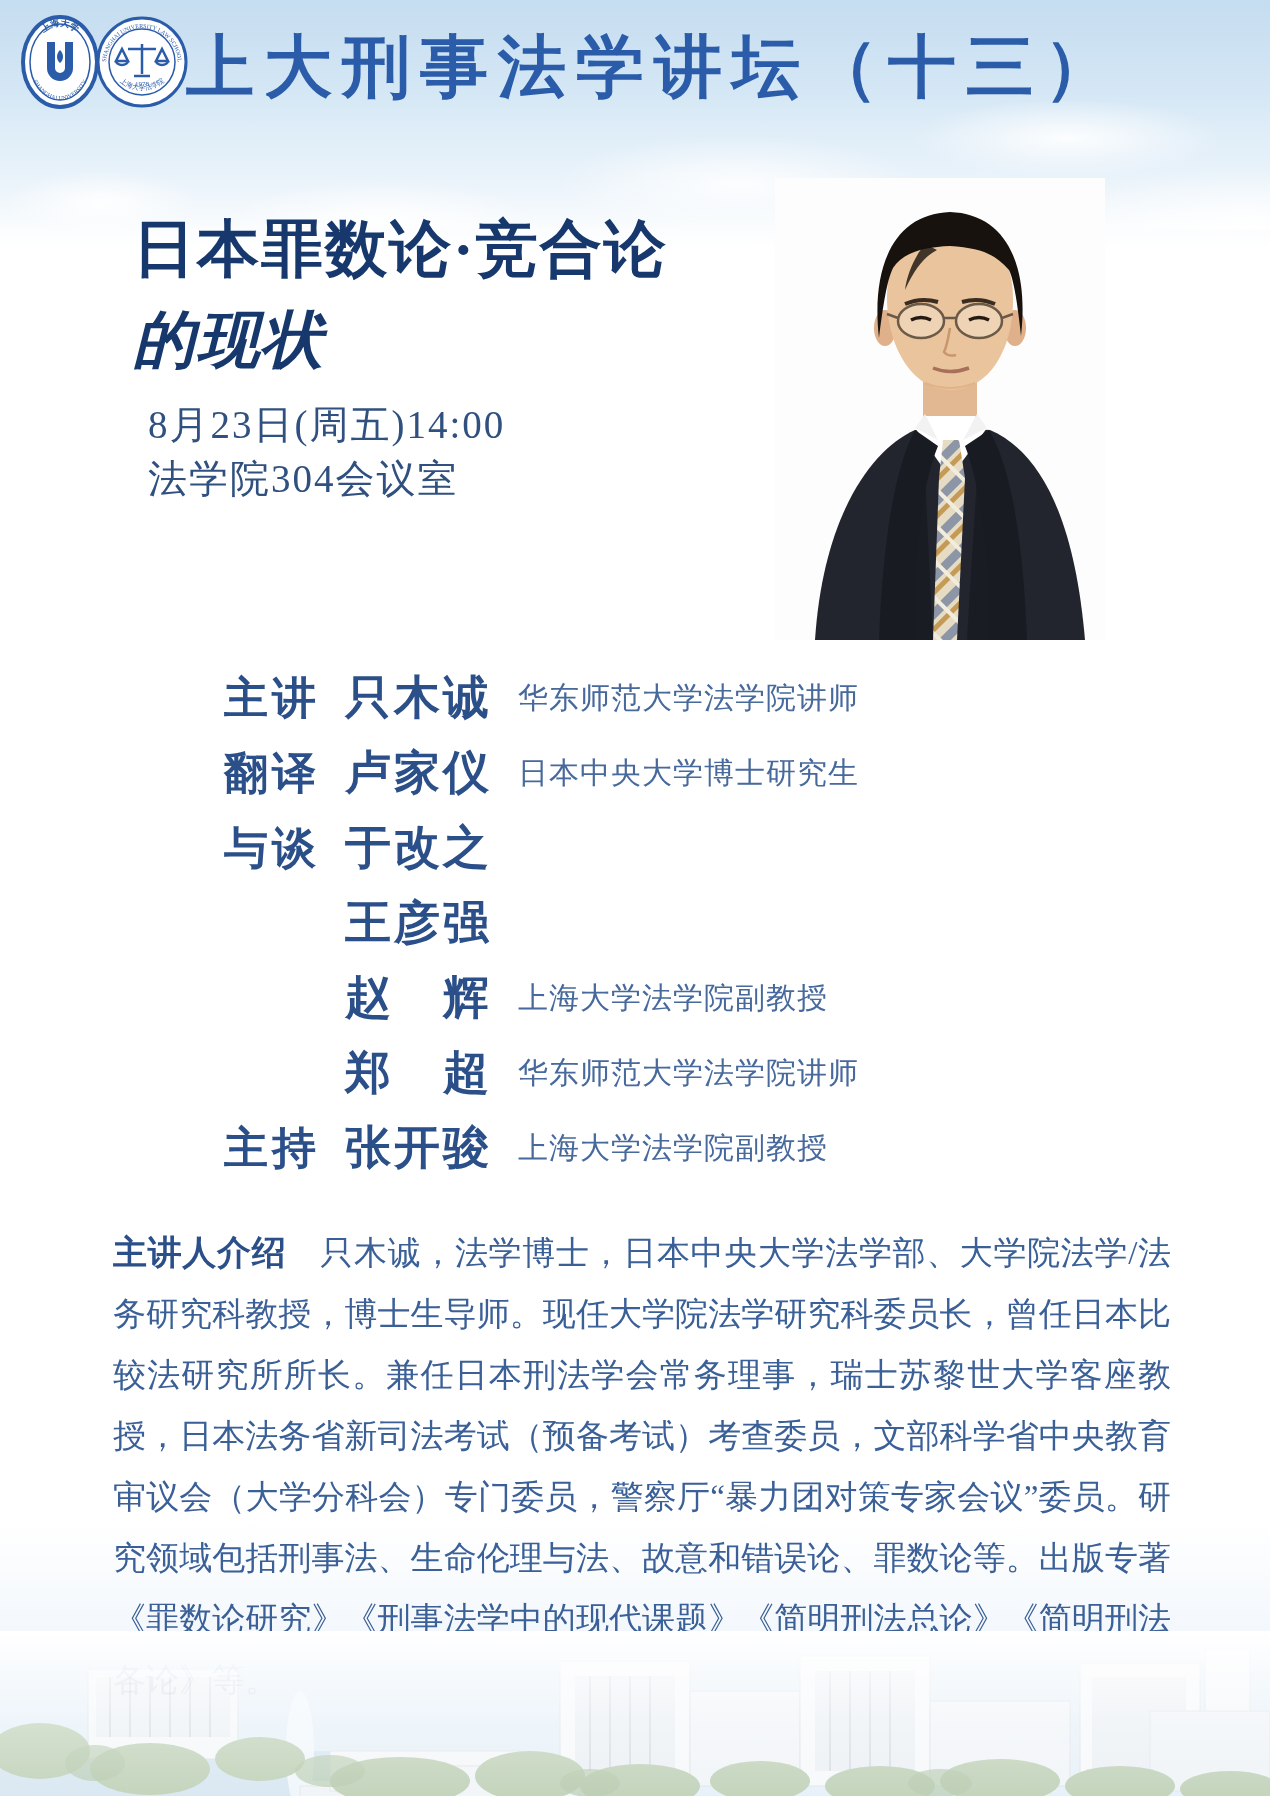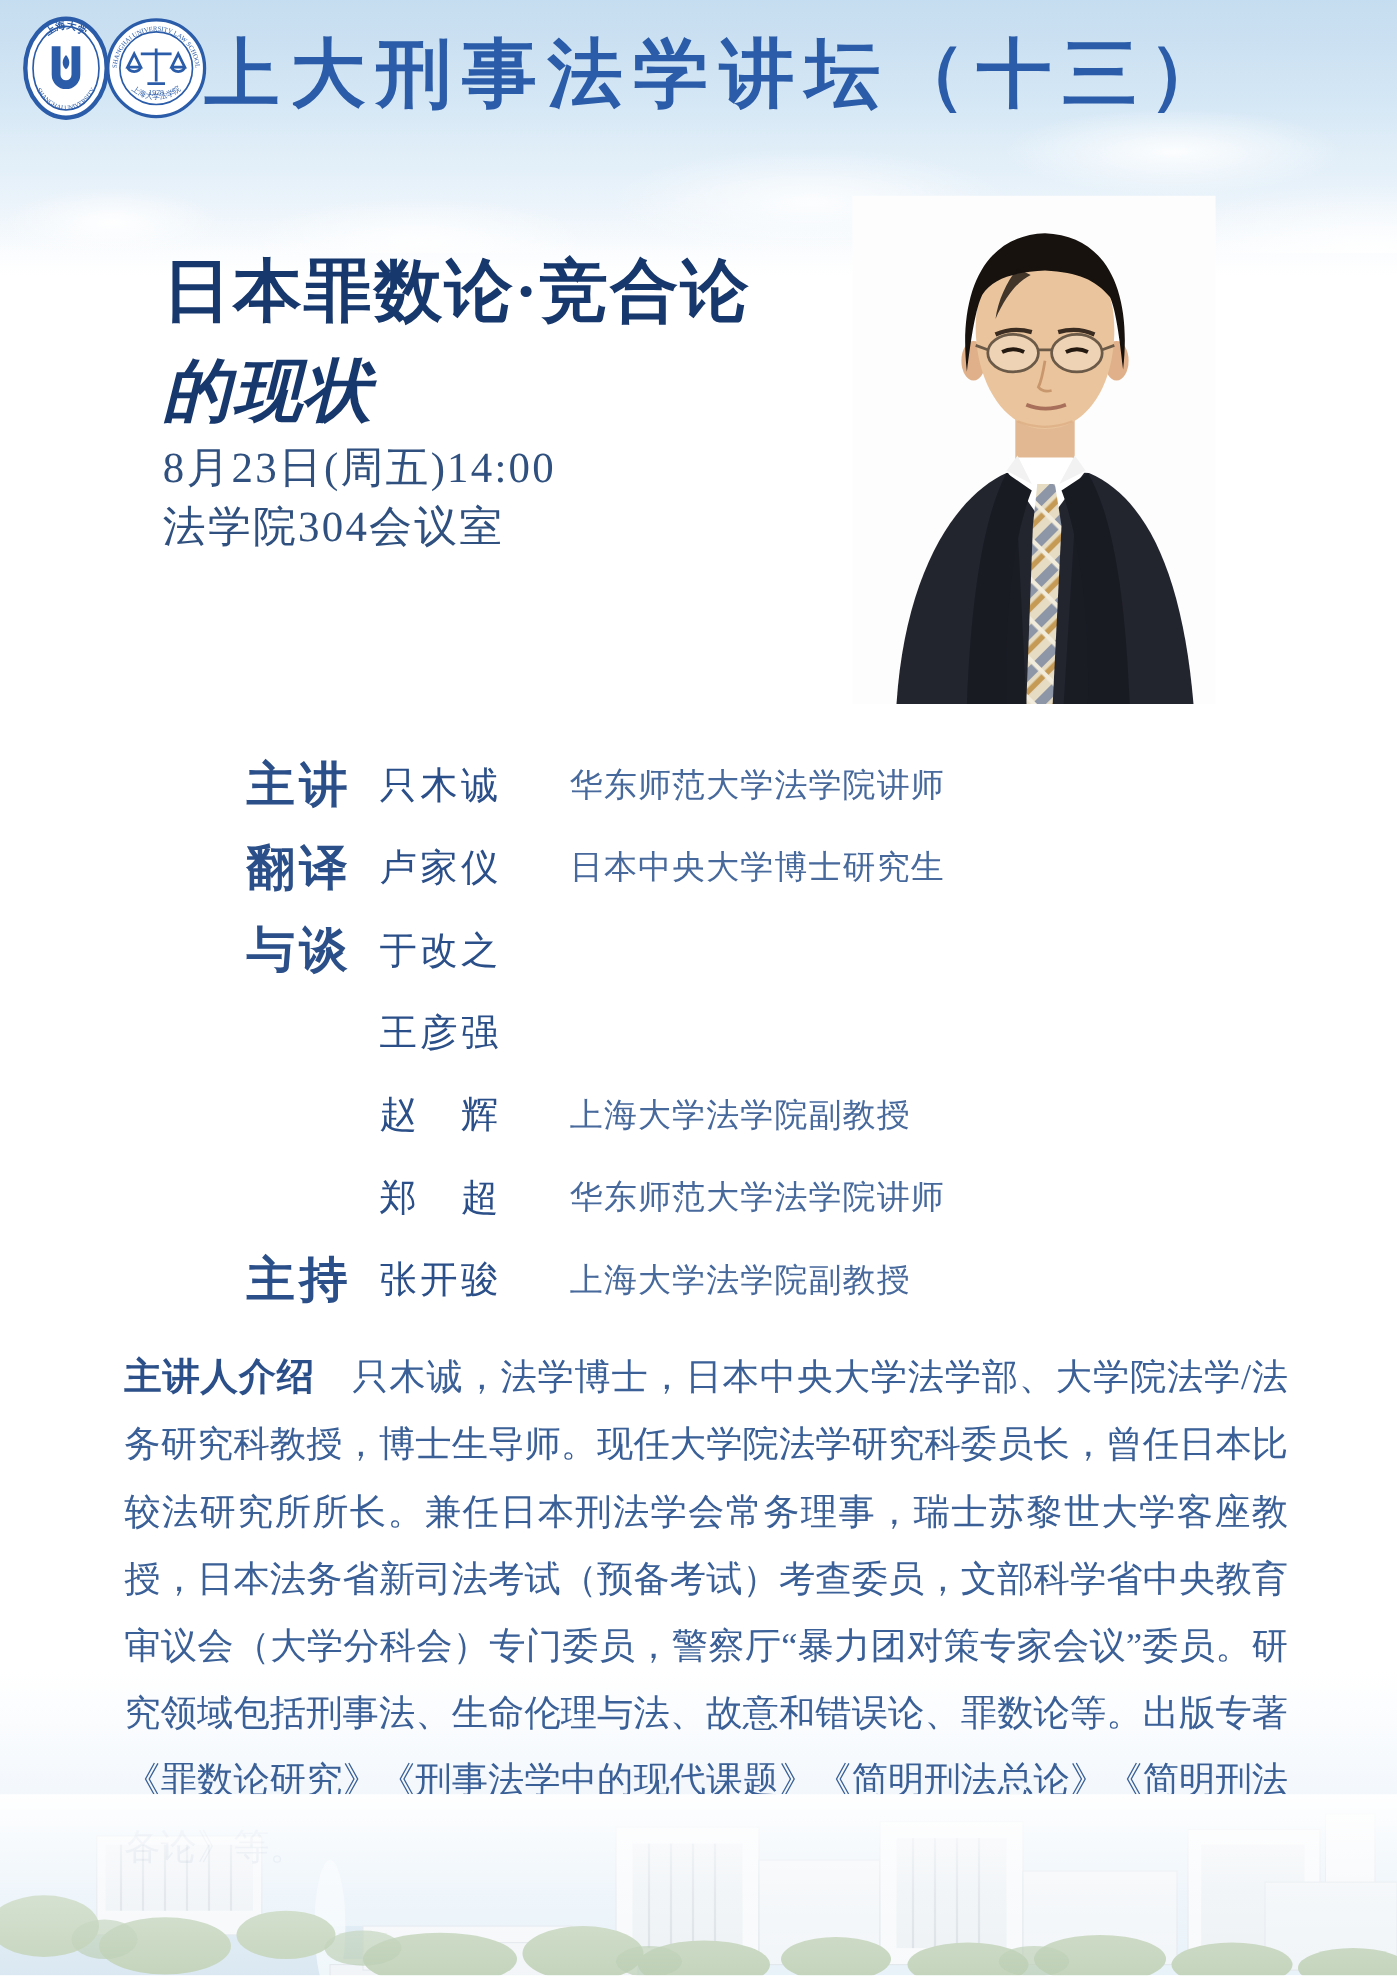--- a/index.html
+++ b/index.html
@@ -28,48 +28,48 @@
   .logo-univ{left:20px;}
   .logo-law{left:96px;}
   .forum-title{
     position:absolute;left:186px;top:22px;margin:0;
     font-size:68px;font-weight:700;letter-spacing:10px;
     color:#2b5ca9;white-space:nowrap;
     font-family:"Liberation Serif","DejaVu Serif",serif;
   }
   
   .lec-title{
-    position:absolute;left:133px;margin:15px;
+    position:absolute;left:133px;margin:0;
     font-size:62px;font-weight:700;color:#17386d;letter-spacing:2px;
     font-family:"Liberation Serif","DejaVu Serif",serif;white-space:nowrap;
   }
   .lec-title.l1{top:207px;}
   .lec-title.l2{top:298px;font-style:italic;}
   .lec-meta{
     position:absolute;left:148px;margin:0;
     font-size:39px;color:#30517f;letter-spacing:2px;white-space:nowrap;
     font-family:"Liberation Serif","DejaVu Serif",serif;
   }
   .lec-datetime{top:398px;}
   .lec-venue{top:452px;}
   
   .photo{
     position:absolute;left:775px;top:178px;width:330px;height:462px;
     background:#fdfdfd;overflow:hidden;
   }
   
-  .participants{position:absolute;left:0;top:676px;width:1005px;}
+  .participants{position:absolute;left:0;top:660px;width:1005px;}
   .p-row{position:relative;height:75px;}
   .p-role{
     position:absolute;left:224px;top:50%;transform:translateY(-50%);
     font-size:44px;font-weight:700;color:#2b4f88;letter-spacing:4px;white-space:nowrap;
   }
   .p-name{
     position:absolute;left:345px;top:50%;transform:translateY(-50%);
-    font-size:34px;font-weight:400;color:#2b4f88;letter-spacing:3px;white-space:nowrap;
+    font-size:46px;font-weight:700;color:#2b4f88;letter-spacing:3px;white-space:nowrap;
   }
   .p-aff{
     position:absolute;left:518px;top:50%;transform:translateY(-50%);
     font-size:30px;font-weight:400;color:#47699c;letter-spacing:1px;white-space:nowrap;
   }
   
   .bio{
     position:absolute;left:113px;top:1222px;width:1058px;
     font-size:33px;line-height:61px;text-align:justify;
     color:#3a6097;font-family:"Liberation Serif","DejaVu Serif",serif;

